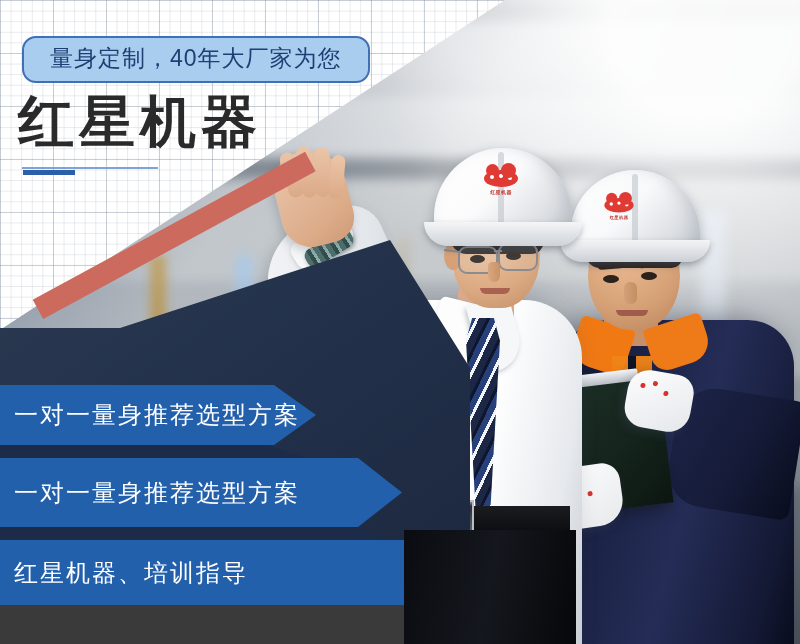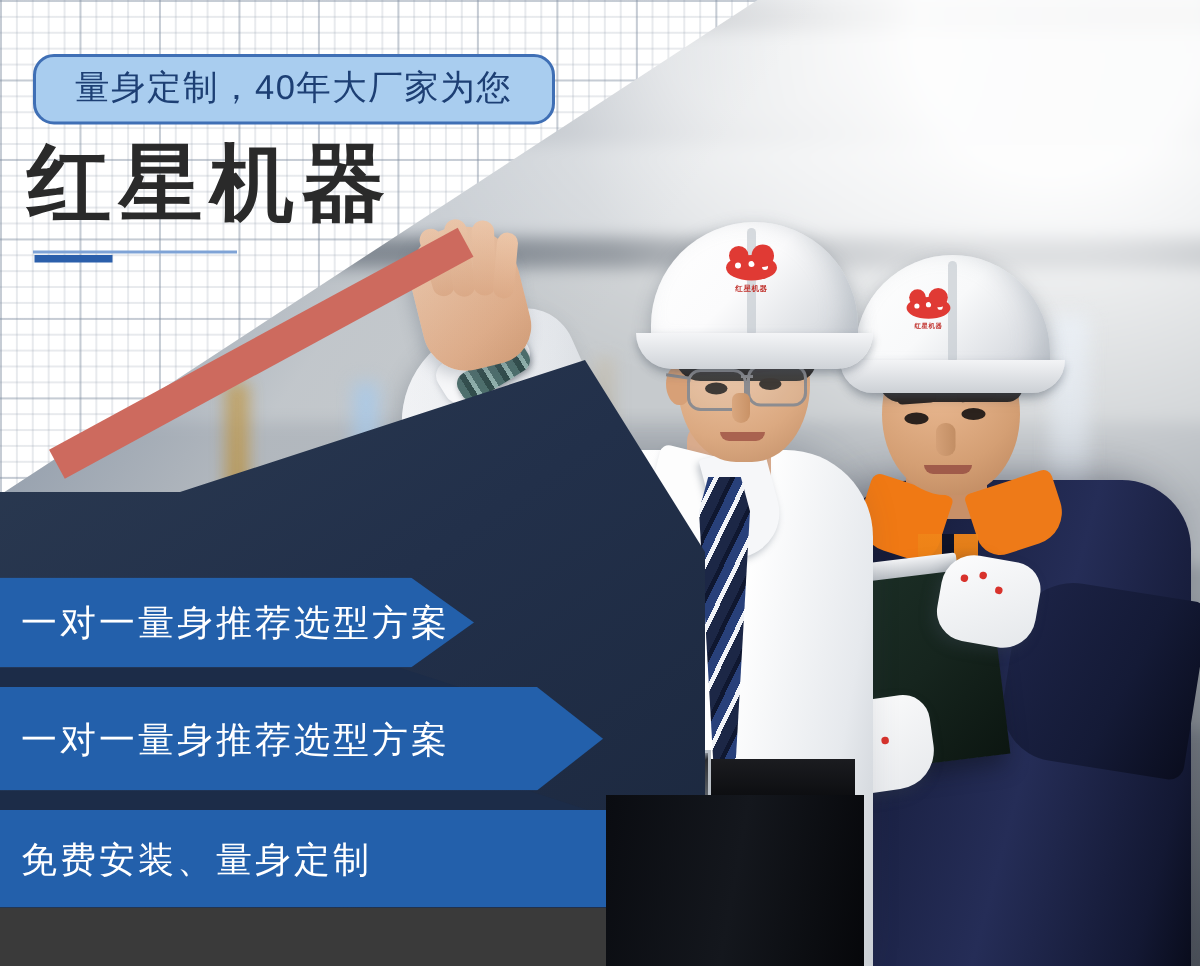--- a/index.html
+++ b/index.html
@@ -455,16 +455,16 @@
   <div class="rule-thin"></div>
   <div class="rule-thick"></div>
 
   <div class="bar-shadow sh1"></div>
   <div class="bar bar1">一对一量身推荐选型方案</div>
 
   <div class="bar-shadow sh2"></div>
   <div class="bar bar2">一对一量身推荐选型方案</div>
 
   <div class="bottom-band"></div>
-  <div class="bar bar3">免费安装、量身定制</div>
+  <div class="bar bar3">红星机器、培训指导</div>
   <div class="leg-overlap"></div>
 
 </div>
 
 </body></html>

